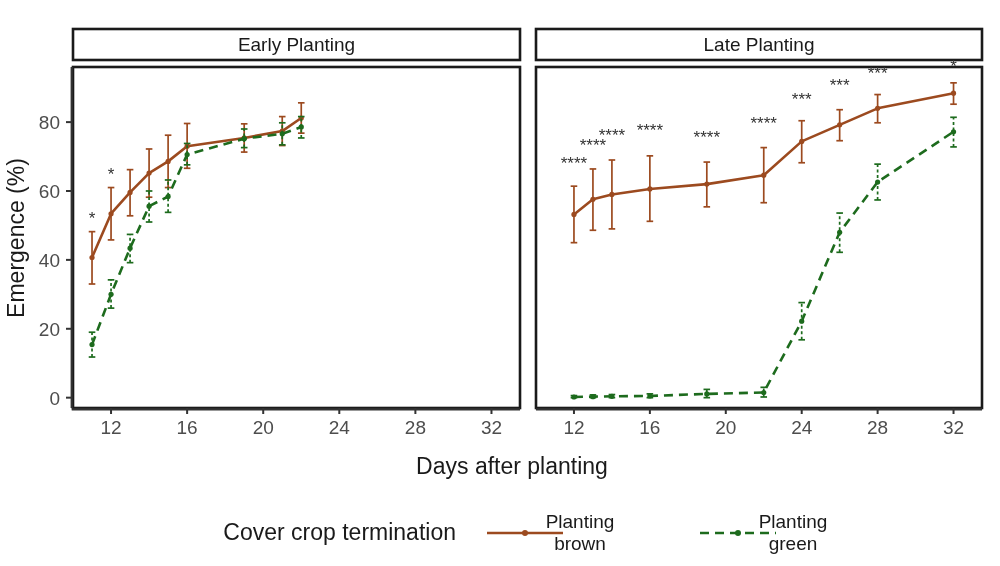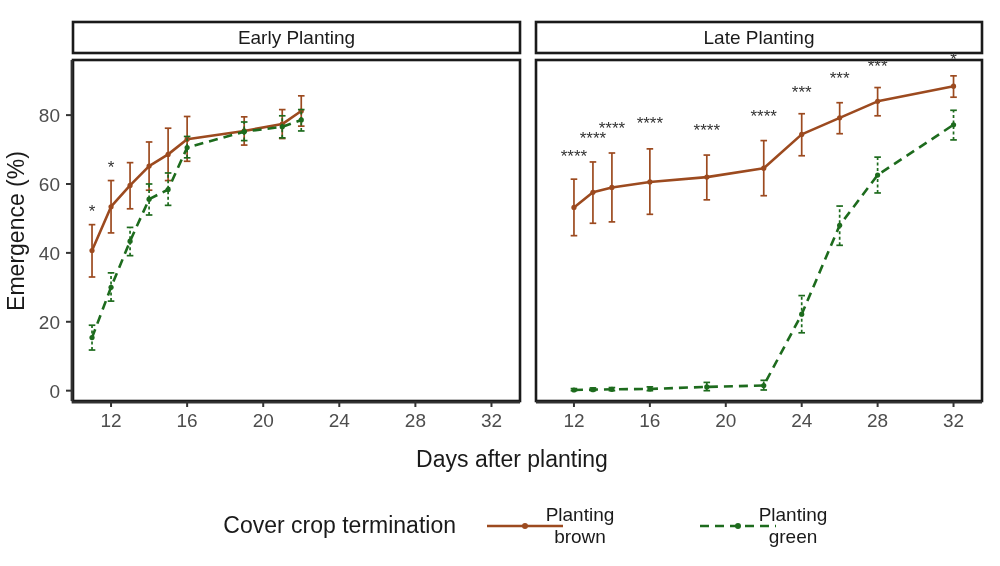--- a/index.html
+++ b/index.html
@@ -9,21 +9,21 @@
   }
   body {
     width: 1000px;
     height: 566px;
     font-family: "Liberation Sans", sans-serif;
     overflow: hidden;
     position: relative;
   }
   #figure {
     position: absolute;
-    left: 0; top: 5px;
+    left: 0; top: 12px;
     width: 1000px;
     height: 498px;
   }
   svg { display: block; }
   .axis-line { stroke: #333333; stroke-width: 2.2; fill: none; }
   .tick-line { stroke: #333333; stroke-width: 2.0; }
   .tick-label { font-family: "Liberation Sans", sans-serif; font-size: 19px; fill: #4d4d4d; }
   .axis-title { font-family: "Liberation Sans", sans-serif; font-size: 23px; fill: #1a1a1a; }
   .strip-box { fill: #ffffff; stroke: #1a1a1a; stroke-width: 2.6; }
   .strip-label { font-family: "Liberation Sans", sans-serif; font-size: 19px; fill: #1a1a1a; }

